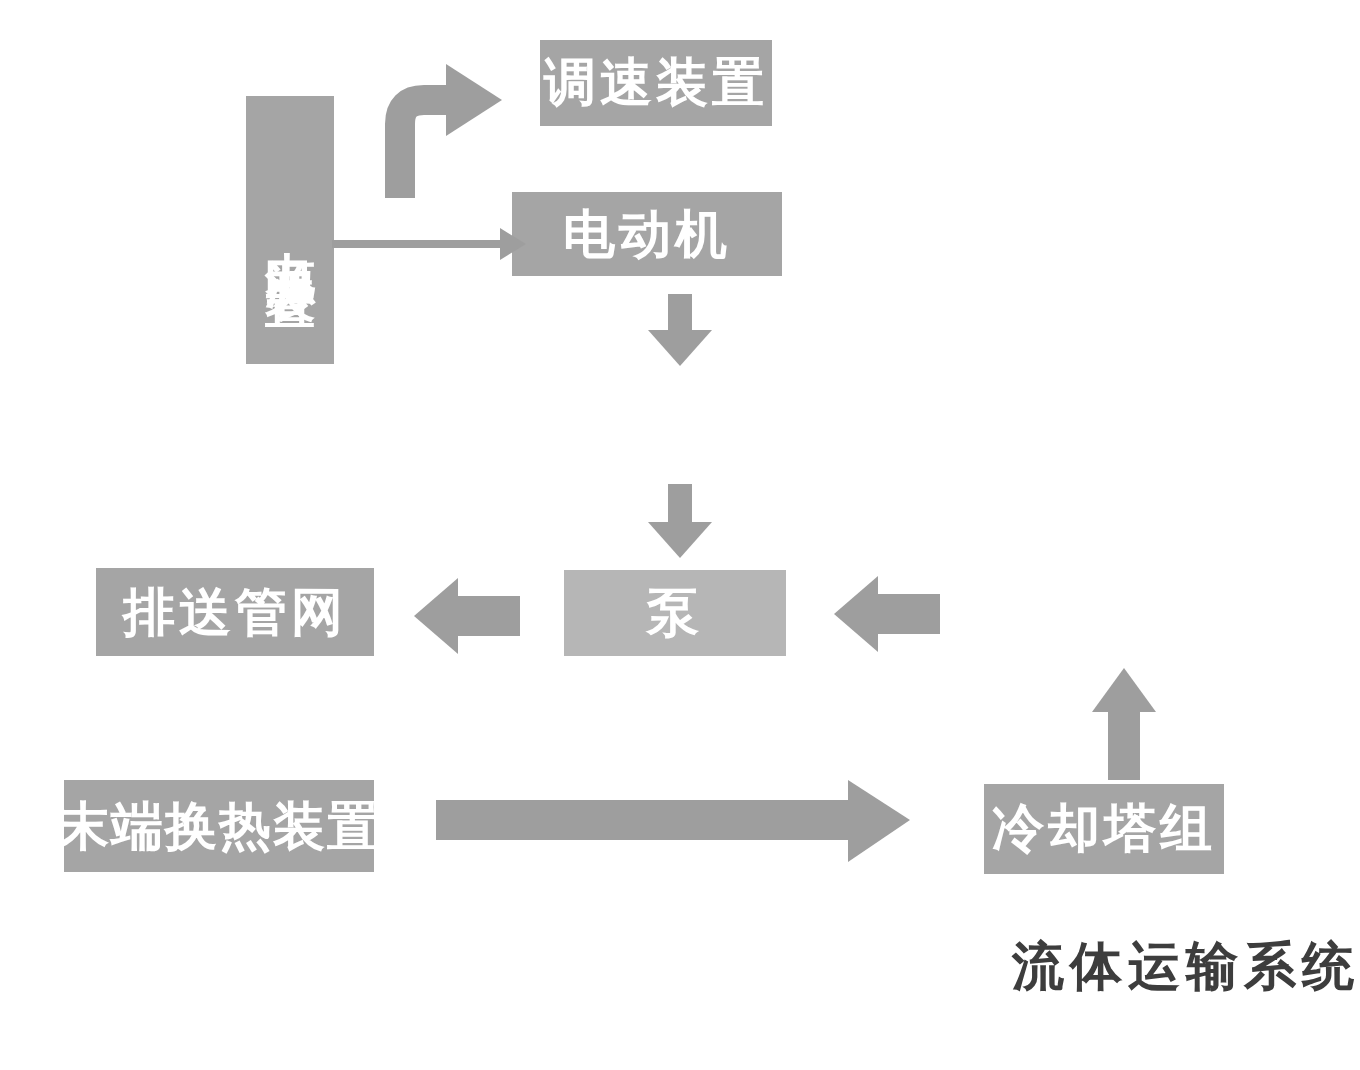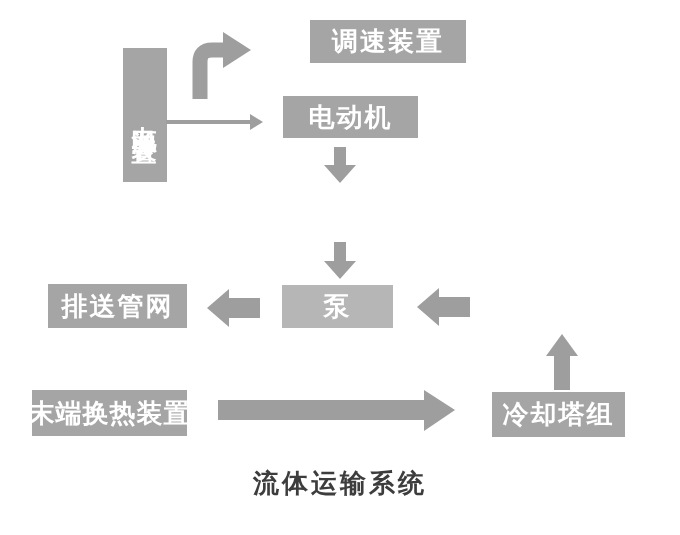--- a/index.html
+++ b/index.html
@@ -38,48 +38,48 @@
   .node.tight { letter-spacing: 1px; }
   .arrow {
     position: absolute;
     display: block;
   }
   .caption {
     position: absolute;
     left: 0;
     top: 466px;
     width: 680px;
-    text-align: center;
+    text-align: right;
     color: #3d3d3d;
     font-family: "DejaVu Serif", "Liberation Serif", serif;
     font-size: 26px;
     font-weight: bold;
     letter-spacing: 3px;
   }
 </style>
 </head>
 <body>
 
 <div class="stage">
 
   <div class="node vertical" style="left:123px; top:48px; width:44px; height:134px;">电源装置</div>
 
-  <div class="node" style="left:270px; top:20px; width:156px; height:43px;margin-left:40px;">调速装置</div>
+  <div class="node" style="left:270px; top:20px; width:116px; height:43px;">调速装置</div>
 
-  <div class="node" style="left:283px; top:96px; width:135px; height:42px;">电动机</div>
+  <div class="node" style="left:256px; top:96px; width:135px; height:42px;">电动机</div>
 
 
   <div class="node light" style="left:282px; top:285px; width:111px; height:43px;">泵</div>
 
   <div class="node" style="left:48px; top:284px; width:139px; height:44px;text-align:right;">排送管网</div>
 
 
   <div class="node tight" style="left:32px; top:390px; width:155px; height:46px;">末端换热装置</div>
 
-  <div class="node" style="left:492px; top:392px; width:133px; height:45px;">冷却塔组</div>
+  <div class="node" style="left:492px; top:392px; width:120px; height:45px;">冷却塔组</div>
 
   <svg class="arrow" style="left:186px; top:28px;" width="70" height="75" viewBox="0 0 70 75">
     <path d="M 14 71 L 14 34 Q 14 22 26 22 L 38 22" fill="none" stroke="#9e9e9e" stroke-width="15"></path>
     <polygon points="37,4 65,22 37,40" fill="#9e9e9e"></polygon>
   </svg>
 
   <svg class="arrow" style="left:166px; top:112px;" width="98" height="20" viewBox="0 0 98 20">
     <rect x="0" y="8" width="85" height="4" fill="#9e9e9e"></rect>
     <polygon points="84,2 97,10 84,18" fill="#9e9e9e"></polygon>
   </svg>

